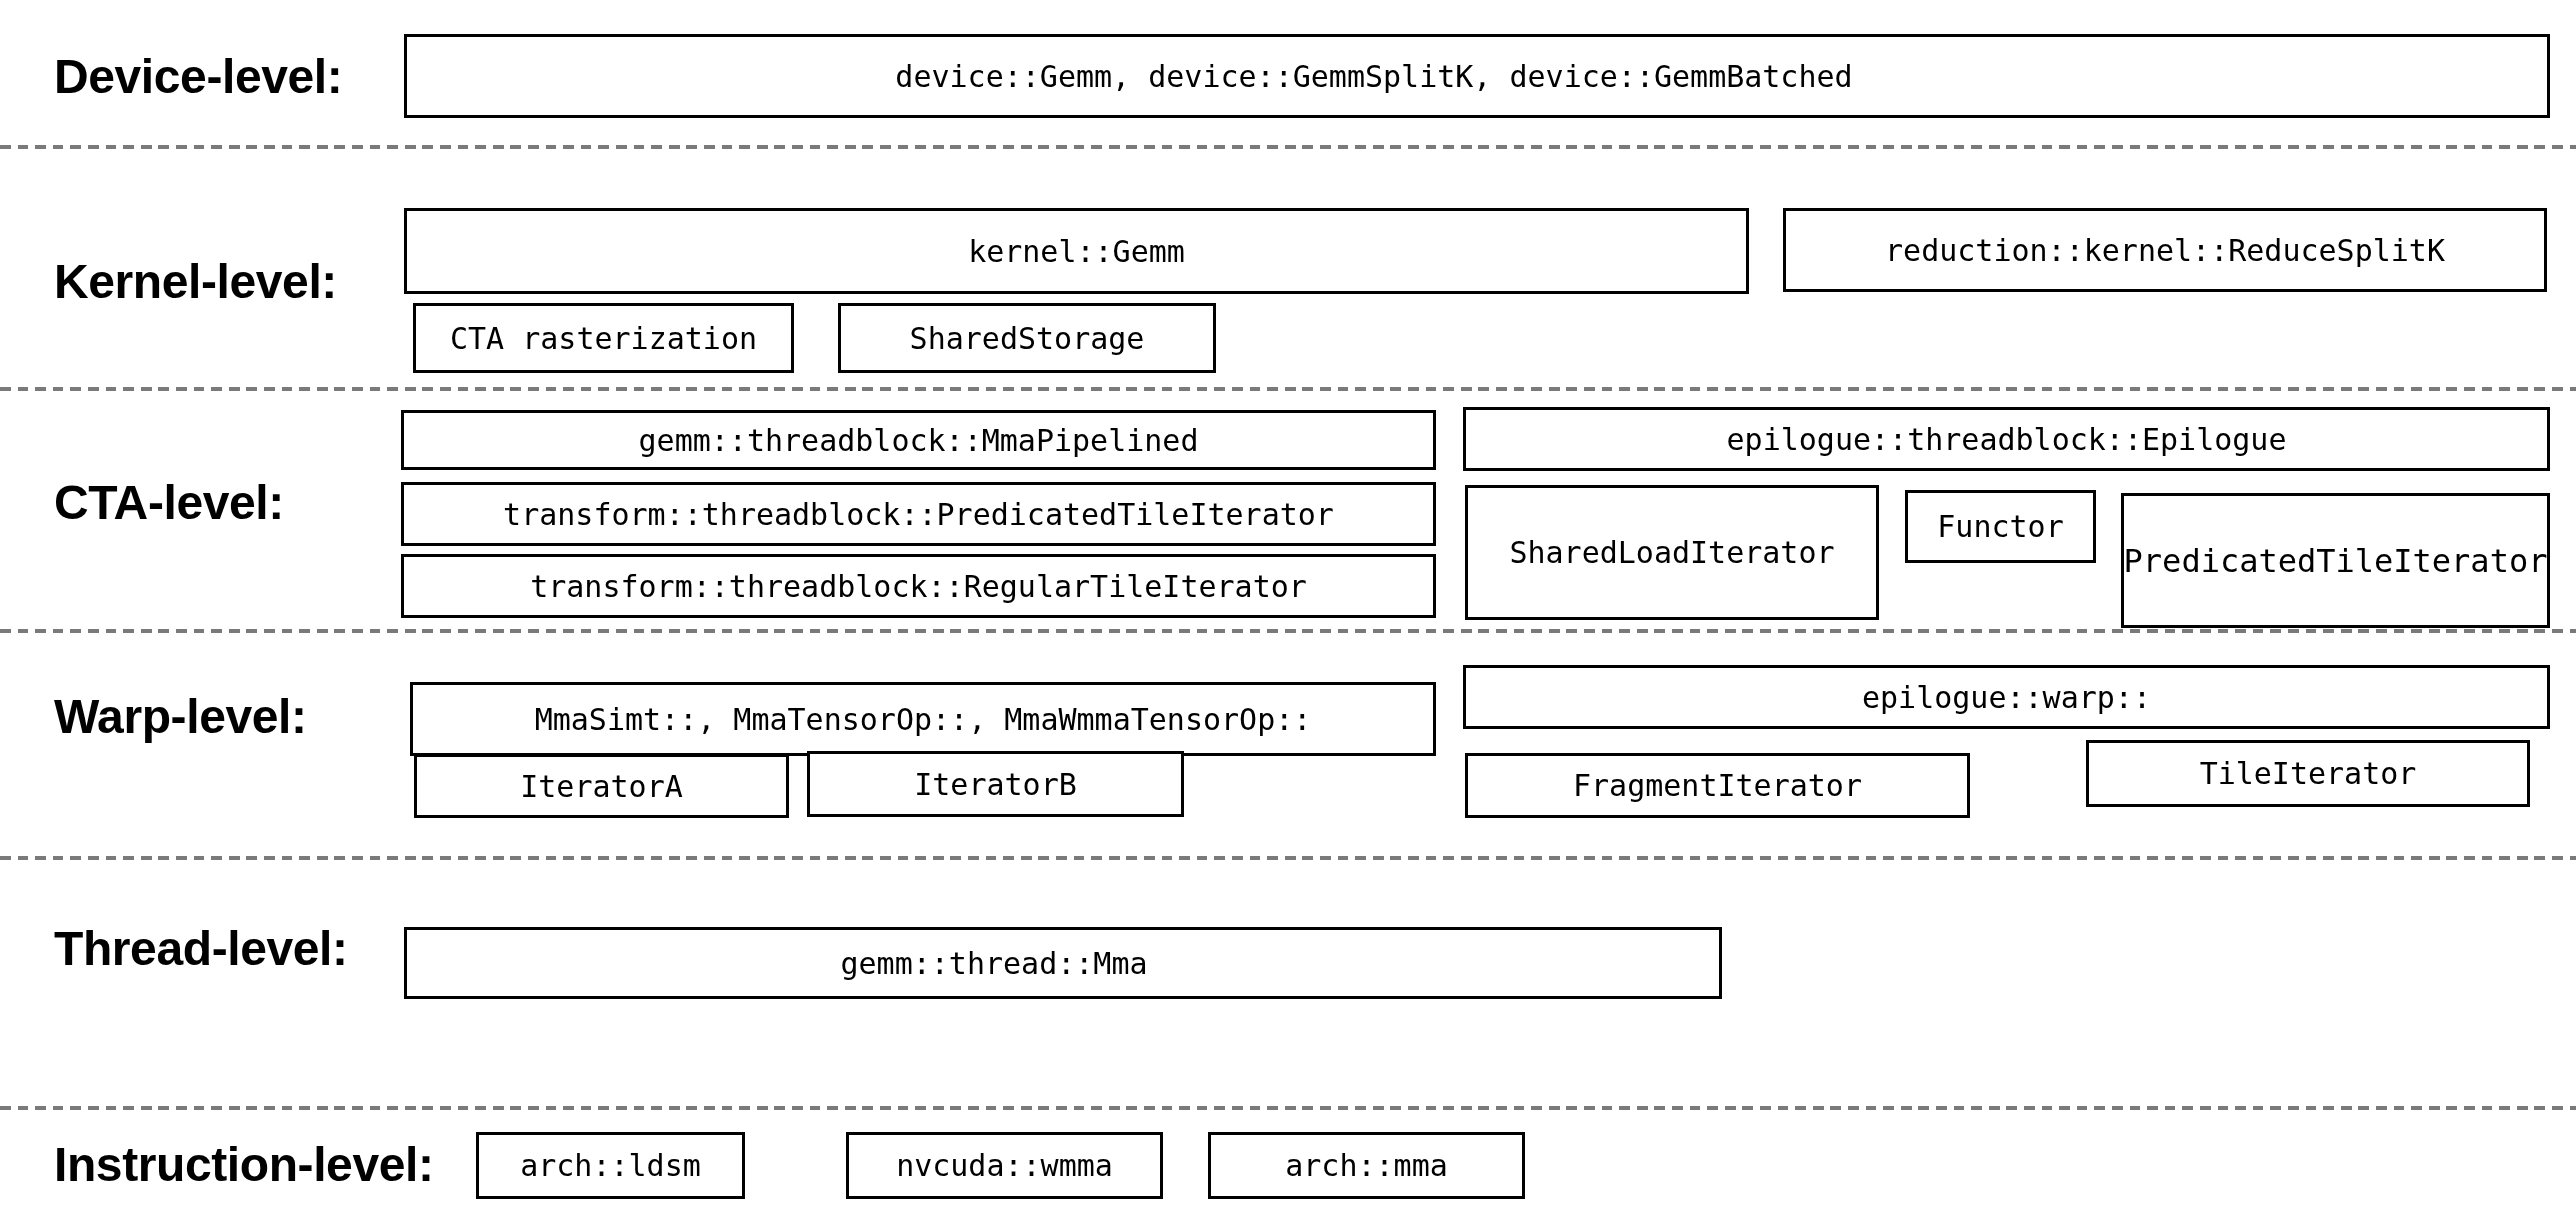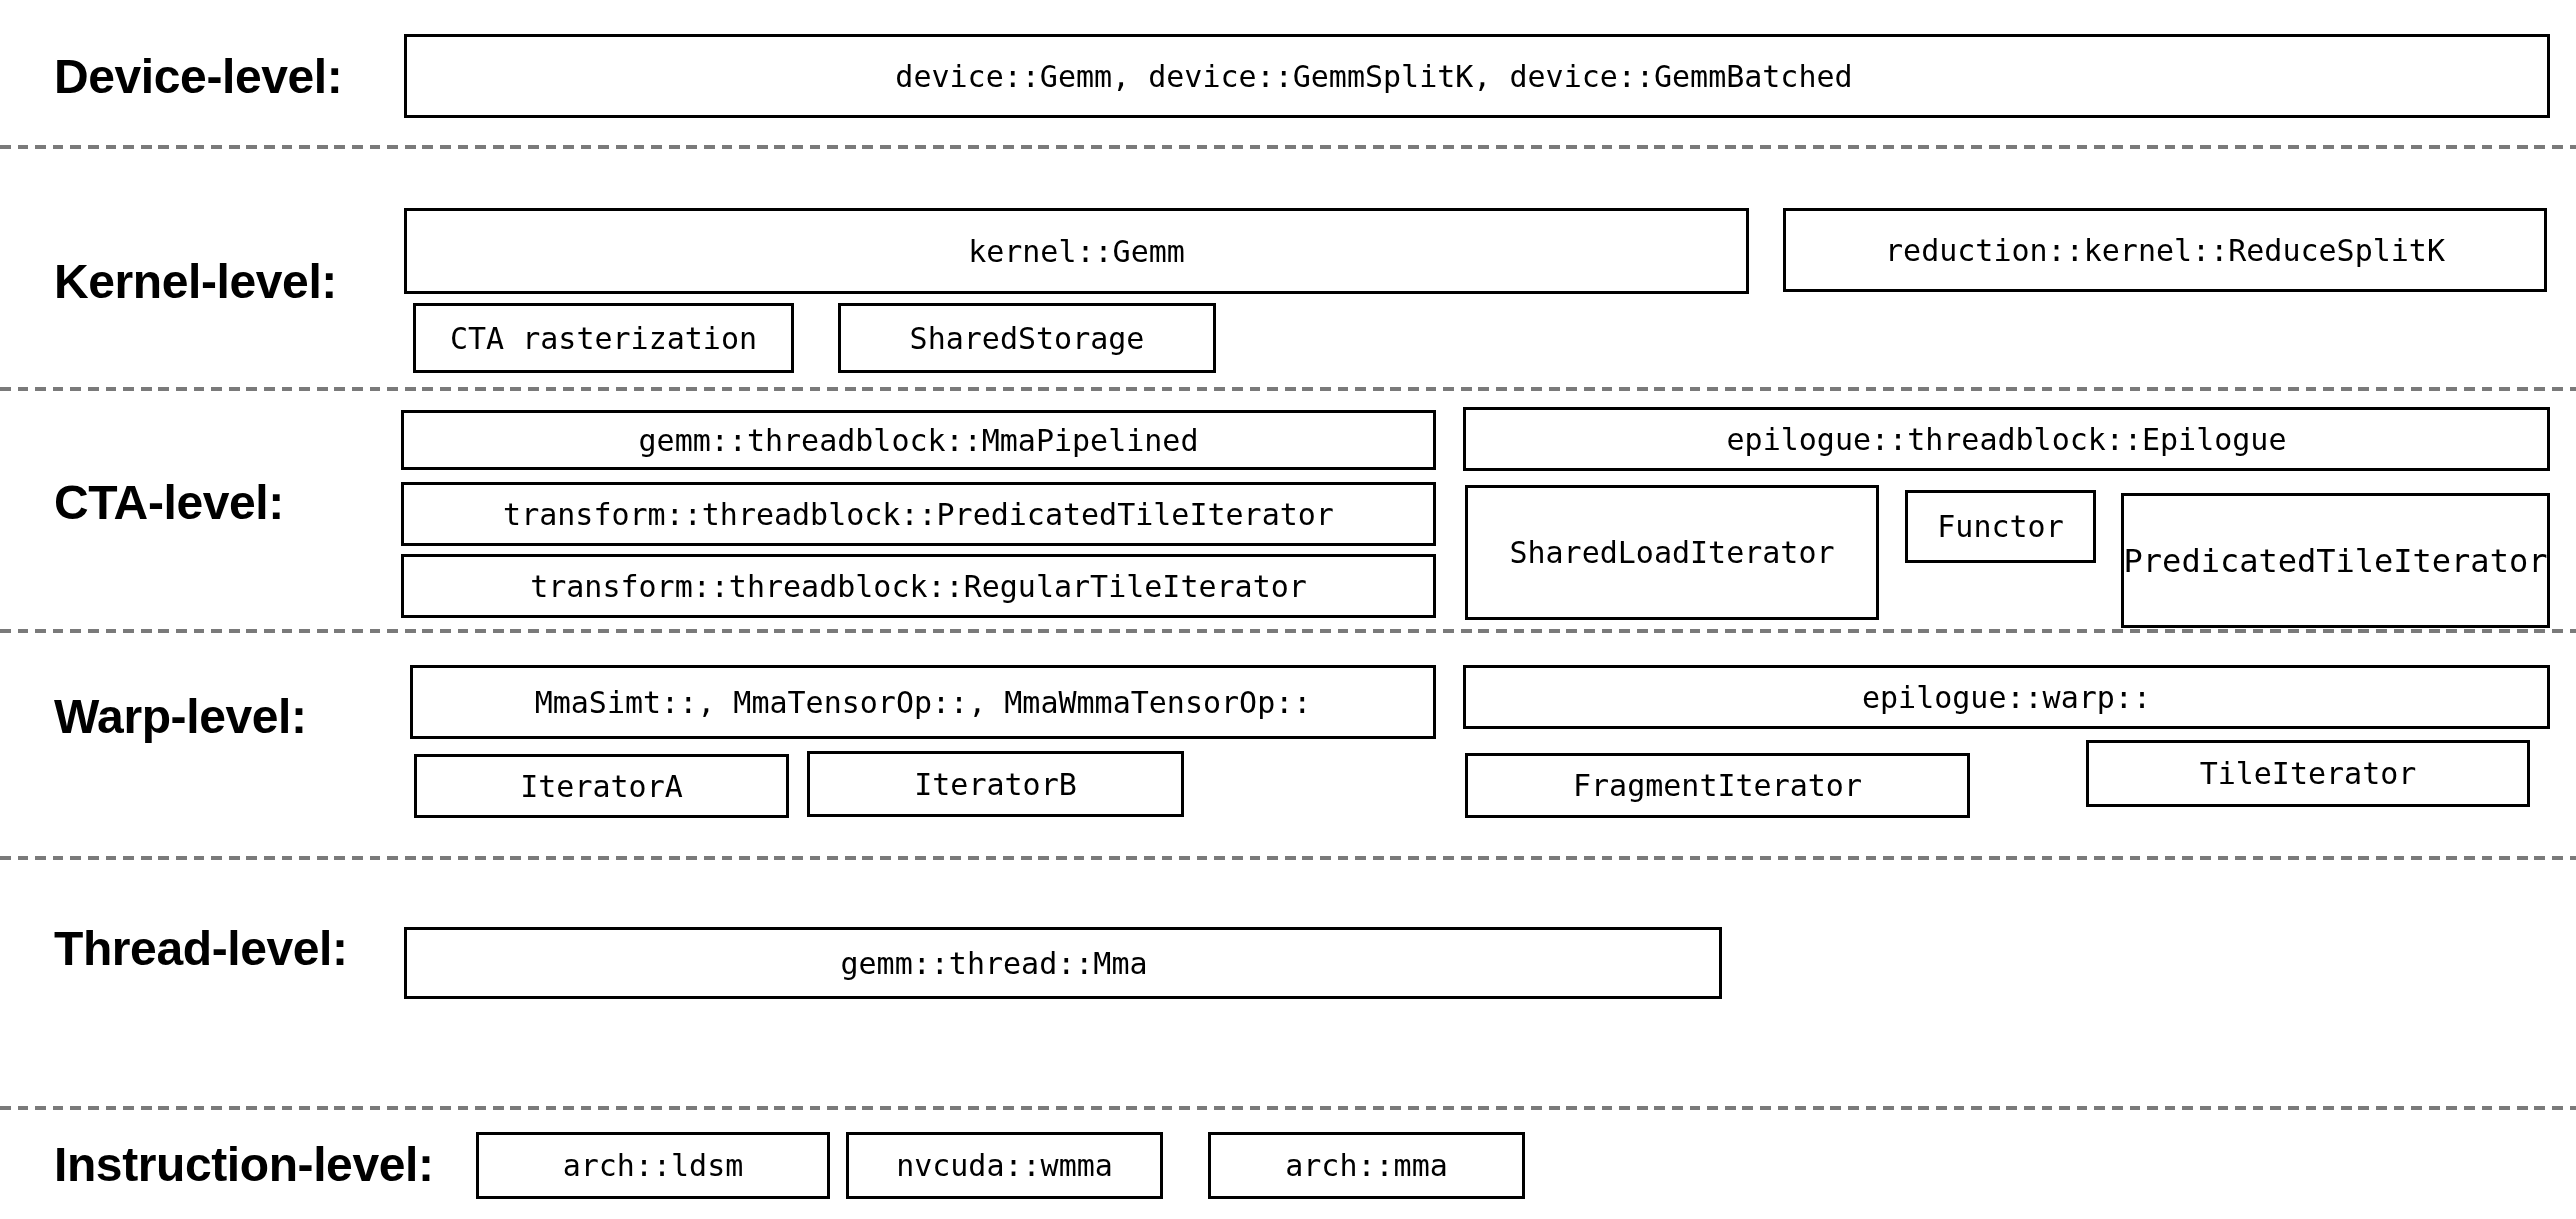--- a/index.html
+++ b/index.html
@@ -97,21 +97,21 @@
   <div class="box" style="left:1465px;top:485px;width:414px;height:135px">
     <span>SharedLoadIterator</span>
   </div>
   <div class="box" style="left:1905px;top:490px;width:191px;height:73px">
     <span>Functor</span>
   </div>
   <div class="box fs42" style="left:2121px;top:485px;width:429px;height:135px">
     <span>PredicatedTileIterator</span>
   </div>
 
-  <div class="box" style="left:410px;top:665px;width:1026px;height:74px">
+  <div class="box" style="left:410px;top:682px;width:1026px;height:74px">
     <span>MmaSimt::, MmaTensorOp::, MmaWmmaTensorOp::</span>
   </div>
   <div class="box" style="left:1463px;top:665px;width:1087px;height:64px">
     <span>epilogue::warp::</span>
   </div>
   <div class="box" style="left:414px;top:754px;width:375px;height:64px">
     <span>IteratorA</span>
   </div>
   <div class="box" style="left:807px;top:751px;width:377px;height:66px">
     <span>IteratorB</span>
@@ -120,21 +120,21 @@
     <span>FragmentIterator</span>
   </div>
   <div class="box" style="left:2086px;top:740px;width:444px;height:67px">
     <span>TileIterator</span>
   </div>
 
   <div class="box shift90" style="left:404px;top:927px;width:1318px;height:72px">
     <span>gemm::thread::Mma</span>
   </div>
 
-  <div class="box" style="left:476px;top:1132px;width:354px;height:67px">
+  <div class="box" style="left:476px;top:1132px;width:269px;height:67px">
     <span>arch::ldsm</span>
   </div>
   <div class="box" style="left:846px;top:1132px;width:317px;height:67px">
     <span>nvcuda::wmma</span>
   </div>
   <div class="box" style="left:1208px;top:1132px;width:317px;height:67px">
     <span>arch::mma</span>
   </div>
 
 </div>

